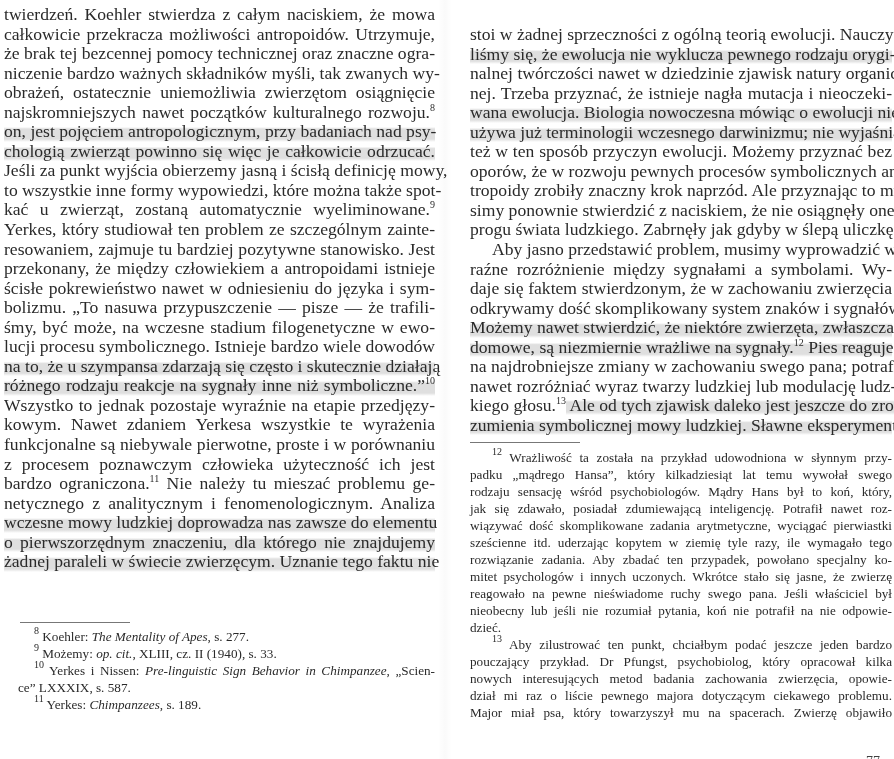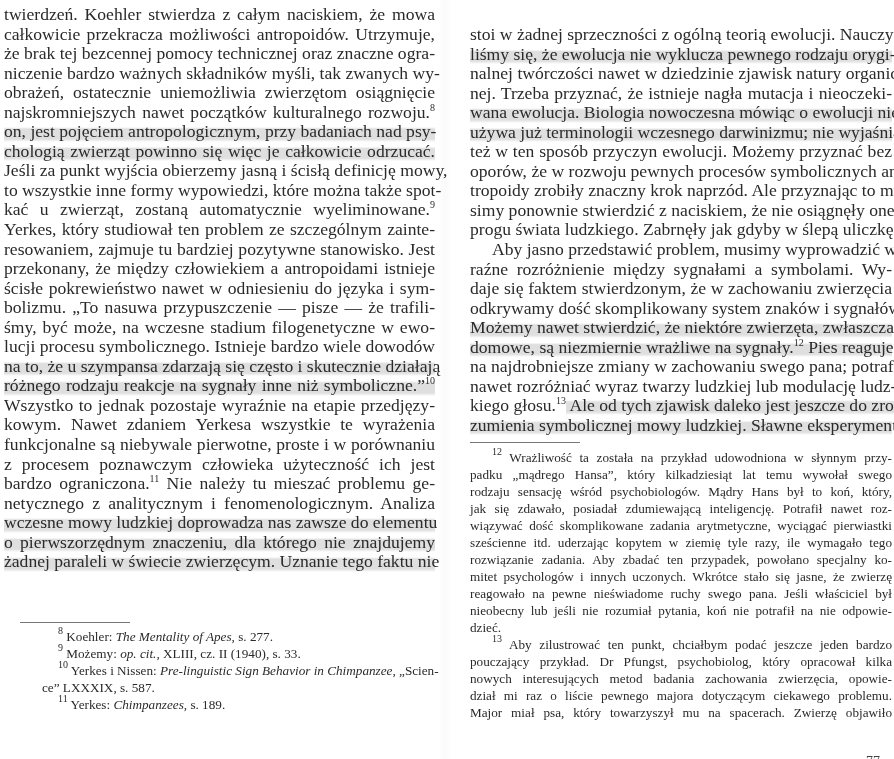--- a/index.html
+++ b/index.html
@@ -32,21 +32,21 @@
     em { font-style: italic; }
     .fn-sep {
       position: absolute; height: 1px; background: #777; width: 110px;
     }
     .page-left .fn-sep { top: 622px; left: 20px; }
     .page-right .fn-sep { top: 442px; left: 20px; }
     .footnotes {
       position: absolute; left: 0; right: 0;
       font-size: 13.2px; line-height: 17px;
     }
-    .page-left .footnotes { top: 628px; left: 18px; right: 5px; margin-left: 24px; }
+    .page-left .footnotes { top: 628px; left: 18px; right: 5px; }
     .page-right .footnotes { top: 449px; left: 20px; right: 2px; }
     .fn-line { display: block; white-space: nowrap; text-align: justify; text-align-last: justify; }
     .fn-line.last { text-align-last: left; }
     .fn-line.indent { padding-left: 22px; }
     .page-left .fn-line.indent { padding-left: 16px; }
     .page-number {
       position: absolute; right: 14px; top: 738px;
       font-size: 14px; color: #404040; margin-top: 16px;
     }
     .gutter-shadow {

